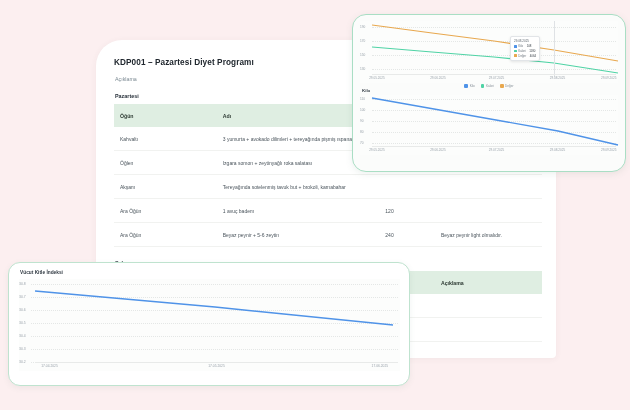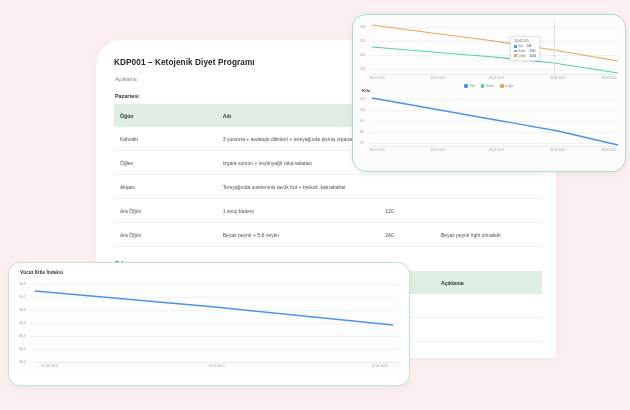--- a/index.html
+++ b/index.html
@@ -119,21 +119,21 @@
 
   svg{display:block;overflow:visible;}
 </style>
 </head>
 <body>
 
 <div class="stage">
 
   <div class="doc-card">
     <div class="doc-inner">
-      <div class="doc-title">KDP001 – Ketojenik Diyet Programı</div>
+      <div class="doc-title">KDP001 – Pazartesi Diyet Programı</div>
       <div class="doc-sub">Açıklama</div>
 
       <div class="day-label">Pazartesi</div>
       <table class="meal">
         <colgroup>
             <col class="c-ogun">
             <col class="c-adi">
             <col class="c-kal">
             <col class="c-acik">
           </colgroup>

